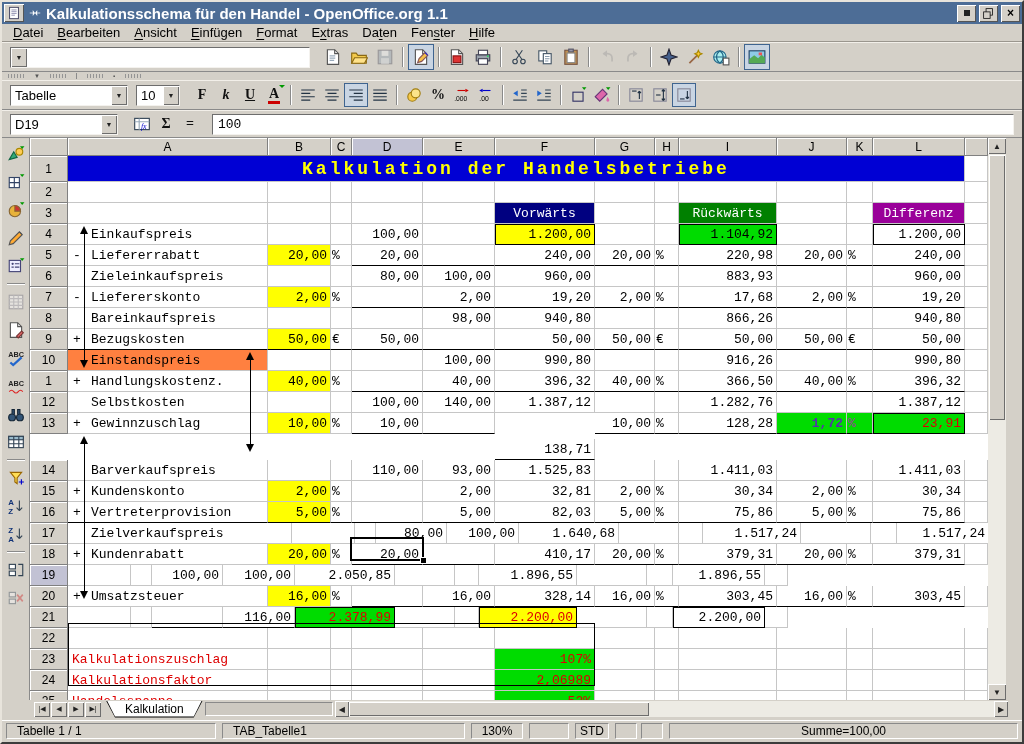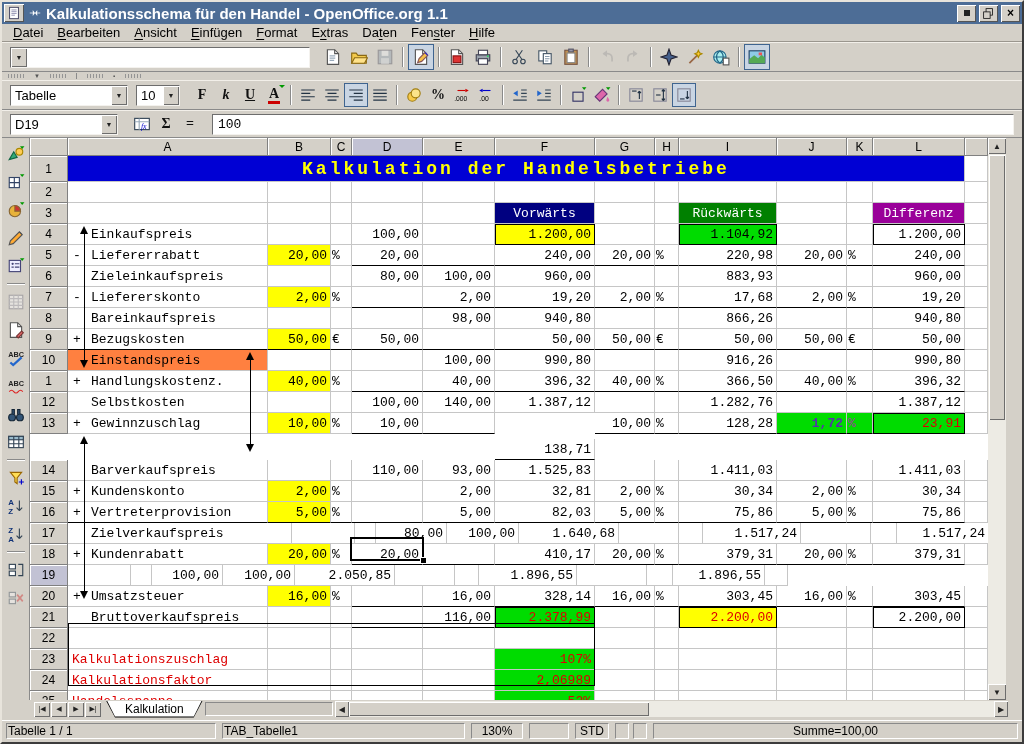--- a/index.html
+++ b/index.html
@@ -80,21 +80,21 @@
   #tabbar{position:absolute;left:0;top:698px;width:1020px;height:18px;background:#d4d0c8;display:flex;align-items:center;}
   .navbtn{width:16px;height:15px;margin-right:1px;font-size:7px;}
   .tabouter{height:17px;background:#000;clip-path:polygon(0 0,100% 0,calc(100% - 9px) 100%,9px 100%);
         padding:0 1px 1px 1px;box-sizing:border-box;flex:none;}
   .tab{height:16px;background:#fff;clip-path:polygon(0 0,100% 0,calc(100% - 8px) 100%,8px 100%);
         padding:0 18px;font-size:12px;display:flex;align-items:center;white-space:nowrap;}
   .tabstrip{width:126px;height:12px;background:#cdc9c1;border:1px solid;border-color:#8a8a8a #fff #fff #8a8a8a;margin-left:2px;flex:none;}
   #hscroll{flex:1;height:16px;margin-left:2px;background:#edebe4;display:flex;align-items:center;}
   #statusbar{position:absolute;left:0;top:718px;width:1020px;height:20px;background:#d4d0c8;display:flex;align-items:center;
         padding:0 4px;box-sizing:border-box;border-top:1px solid #fff;}
-  .sfield{height:16px;border:1px solid;border-color:#8a8a8a #fff #fff #8a8a8a;font-size:12px;padding:0 1px;
+  .sfield{height:16px;border:1px solid;border-color:#8a8a8a #fff #fff #8a8a8a;font-size:12px;padding:0 10px;
         display:flex;align-items:center;box-sizing:border-box;white-space:nowrap;flex:none;}
 </style>
 </head>
 <body>
 
 <div id="window">
 
   <div id="titlebar">
     <span class="ticon">
       <svg width="14" height="14" viewBox="0 0 16 16">
@@ -935,21 +935,20 @@
         <div class="cell bb" style="width: 60px; height: 21px;">16,00</div>
         <div class="cell left bb" style="width: 24px; height: 21px;">%</div>
         <div class="cell bb" style="width: 98px; height: 21px;">303,45</div>
         <div class="cell bb" style="width: 70px; height: 21px;">16,00</div>
         <div class="cell left bb" style="width: 26px; height: 21px;">%</div>
         <div class="cell bb" style="width: 92px; height: 21px;">303,45</div>
         <div class="cell" style="width: 23px; height: 21px;"></div>
       </div>
       <div class="grow">
         <div class="hdrcell" style="width: 38px; height: 21px;">21</div>
-        <div class="cell left" style="width: 200px; height: 21px;"><span class="sign"></span><span class="txt">Bruttoverkaufspreis</span></div>
         <div class="cell" style="width: 63px; height: 21px;"></div>
         <div class="cell left" style="width: 21px; height: 21px;"></div>
         <div class="cell bb" style="width: 71px; height: 21px;"></div>
         <div class="cell bb" style="width: 72px; height: 21px; text-align: right;">116,00</div>
         <div class="cell box" style="width: 100px; height: 21px; background: rgb(0, 220, 0); color: rgb(221, 0, 0);">2.378,99</div>
         <div class="cell" style="width: 60px; height: 21px;"></div>
         <div class="cell left" style="width: 24px; height: 21px;"></div>
         <div class="cell box" style="width: 98px; height: 21px; background: rgb(255, 255, 0); color: rgb(221, 0, 0);">2.200,00</div>
         <div class="cell" style="width: 70px; height: 21px;"></div>
         <div class="cell left" style="width: 26px; height: 21px;"></div>

